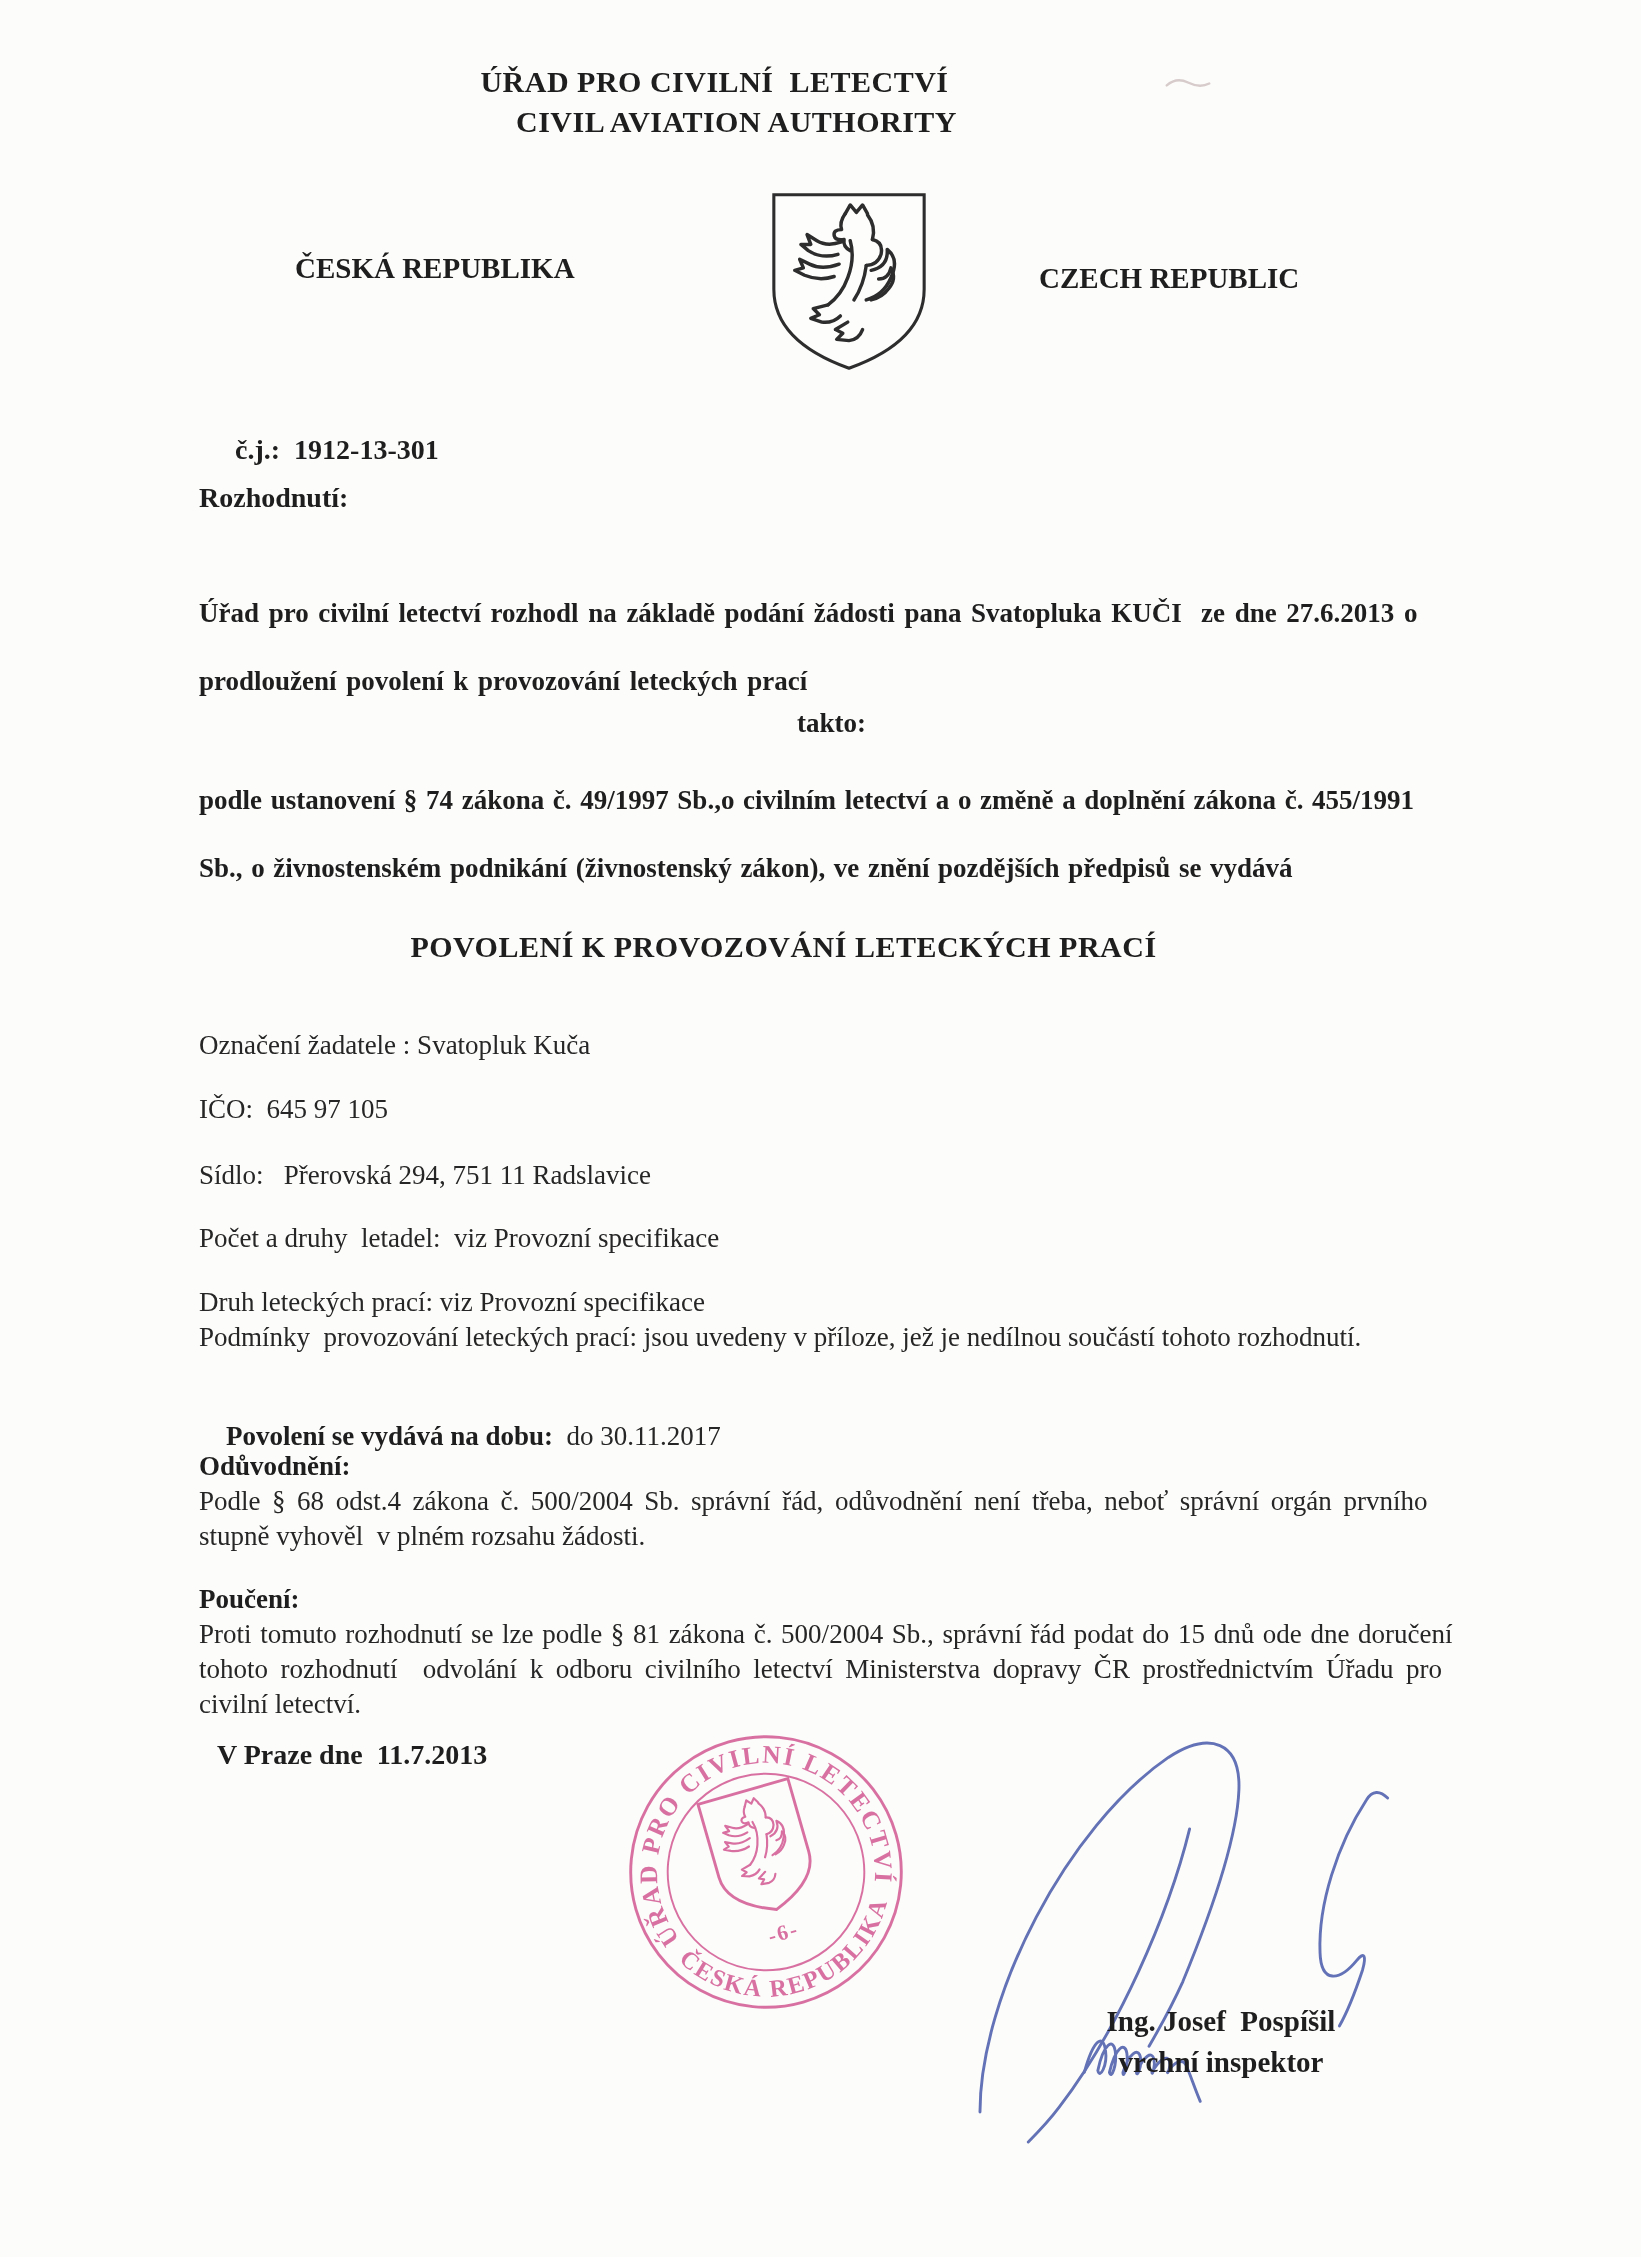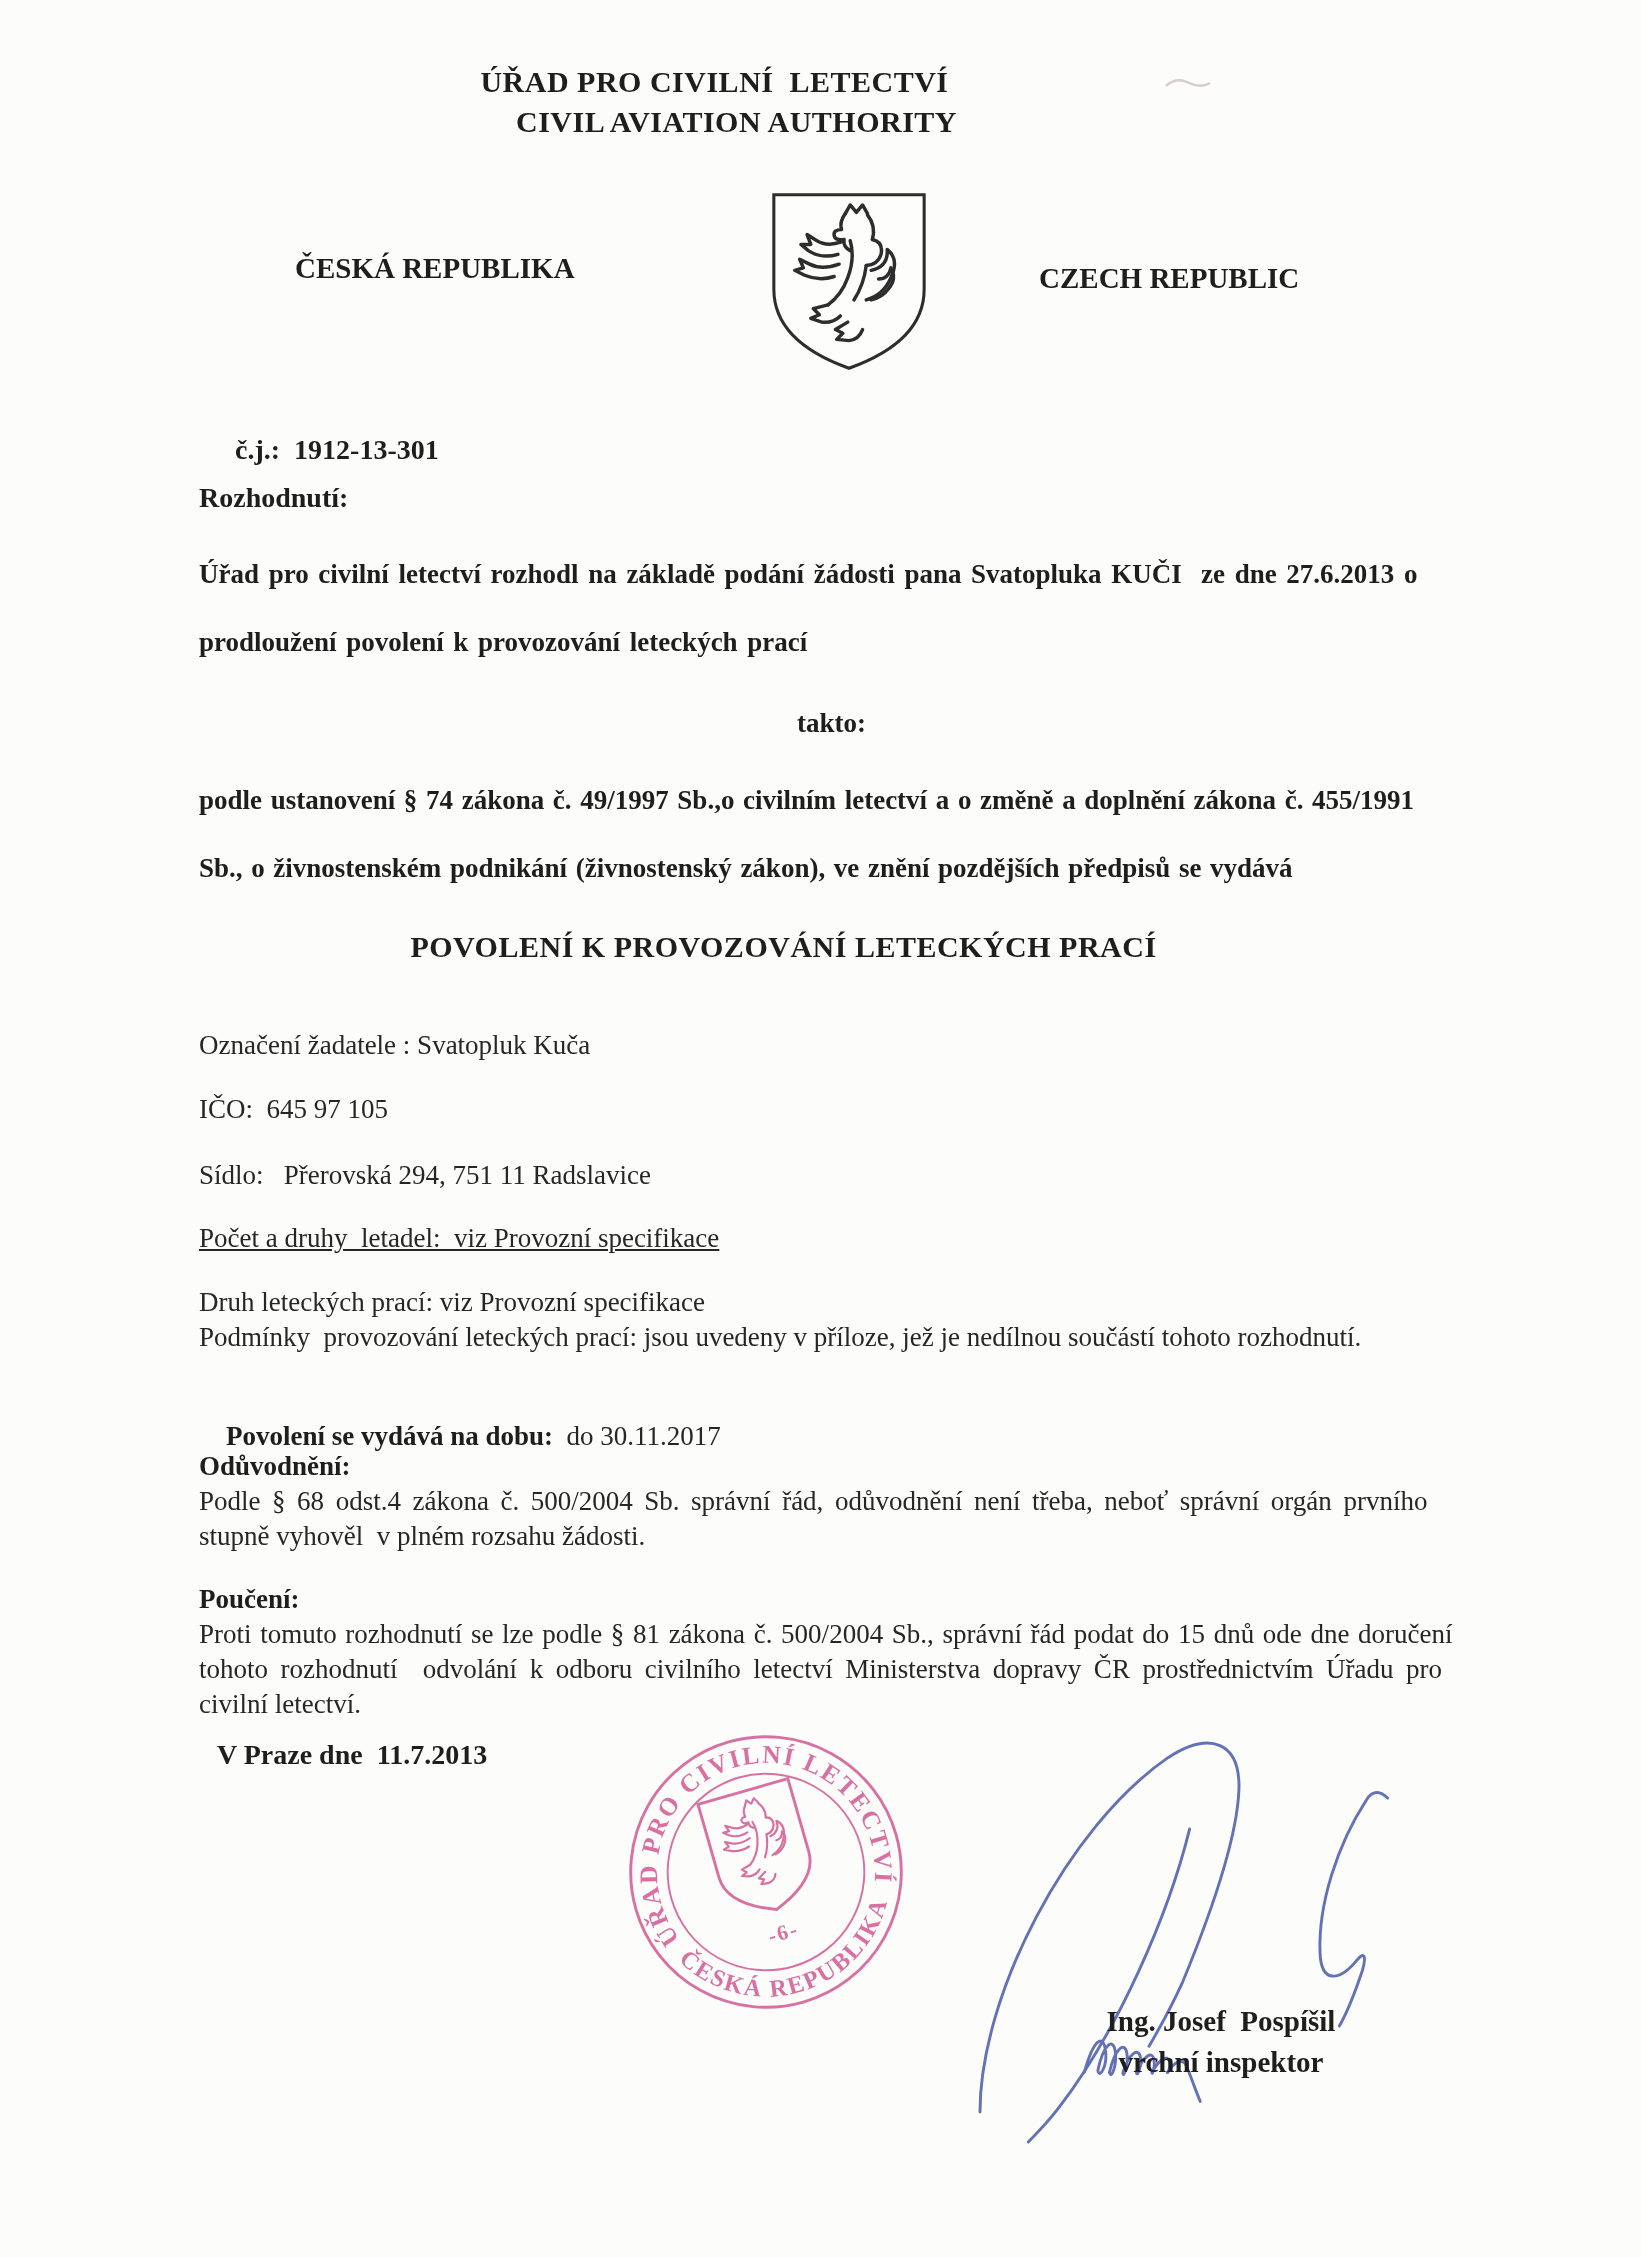--- a/index.html
+++ b/index.html
@@ -13,21 +13,21 @@
   }
   .abs{position:absolute;}
   .b{font-weight:bold;color:#1e1e1e;}
   .line{white-space:pre-wrap;line-height:1.2;}
   .fs28{font-size:27px;}
   .fs29{font-size:28px;}
   .fs30{font-size:29px;}
   .fs31{font-size:30px;}
   .center{text-align:center;}
   .ws2{word-spacing:1.9px;}
-  .ws3{word-spacing:2.9px;}
+  .ws3{word-spacing:2.9px;margin-top:39px;}
   .ws5{word-spacing:4.8px;}
   .ws6{word-spacing:5.8px;}
   svg{display:block;}
 </style>
 </head>
 <body>
 
 <div class="page">
 
   <svg width="0" height="0" style="position:absolute" aria-hidden="true">
@@ -77,21 +77,21 @@
   <div class="abs line b fs28 center" style="top:707px;left:199px;width:1265px;">takto:</div>
 
   <div class="abs line b fs28 ws2" style="top:784px;left:199px;width:1284px;">podle ustanovení § 74 zákona č. 49/1997 Sb.,o civilním letectví a o změně a doplnění zákona č. 455/1991</div>
   <div class="abs line b fs28 ws2" style="top:852px;left:199px;width:1284px;">Sb., o živnostenském podnikání (živnostenský zákon), ve znění pozdějších předpisů se vydává</div>
 
   <div class="abs line b center" style="top:929px;left:156px;width:1255px;font-size:30px;letter-spacing:0.5px;">POVOLENÍ K PROVOZOVÁNÍ LETECKÝCH PRACÍ</div>
 
   <div class="abs line fs28" style="top:1029px;left:199px;">Označení žadatele : Svatopluk Kuča</div>
   <div class="abs line fs28" style="top:1093px;left:199px;">IČO:  645 97 105</div>
   <div class="abs line fs28" style="top:1159px;left:199px;">Sídlo:   Přerovská 294, 751 11 Radslavice</div>
-  <div class="abs line fs28" style="top:1222px;left:199px;text-decoration:underline;">Počet a druhy  letadel:  viz Provozní specifikace</div>
+  <div class="abs line fs28" style="top:1222px;left:199px;">Počet a druhy  letadel:  viz Provozní specifikace</div>
   <div class="abs line fs28" style="top:1286px;left:199px;">Druh leteckých prací: viz Provozní specifikace</div>
   <div class="abs line fs28" style="top:1321px;left:199px;width:1294px;">Podmínky  provozování leteckých prací: jsou uvedeny v příloze, jež je nedílnou součástí tohoto rozhodnutí.</div>
 
   <div class="abs line fs28" style="top:1388px;left:199px;">
     <span class="b">Povolení se vydává na dobu:</span><span>&nbsp; </span><span>do 30.11.2017</span>
   </div>
 
   <div class="abs line b fs28" style="top:1450px;left:199px;">Odůvodnění:</div>
   <div class="abs line fs28 ws5" style="top:1485px;left:199px;width:1294px;">Podle § 68 odst.4 zákona č. 500/2004 Sb. správní řád, odůvodnění není třeba, neboť správní orgán prvního</div>
   <div class="abs line fs28" style="top:1520px;left:199px;width:1294px;">stupně vyhověl  v plném rozsahu žádosti.</div>

